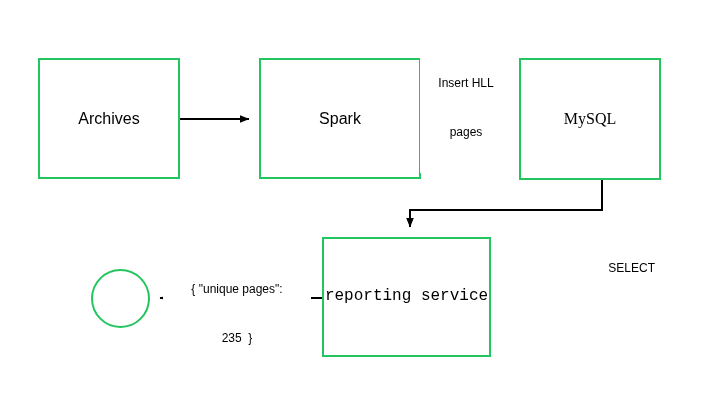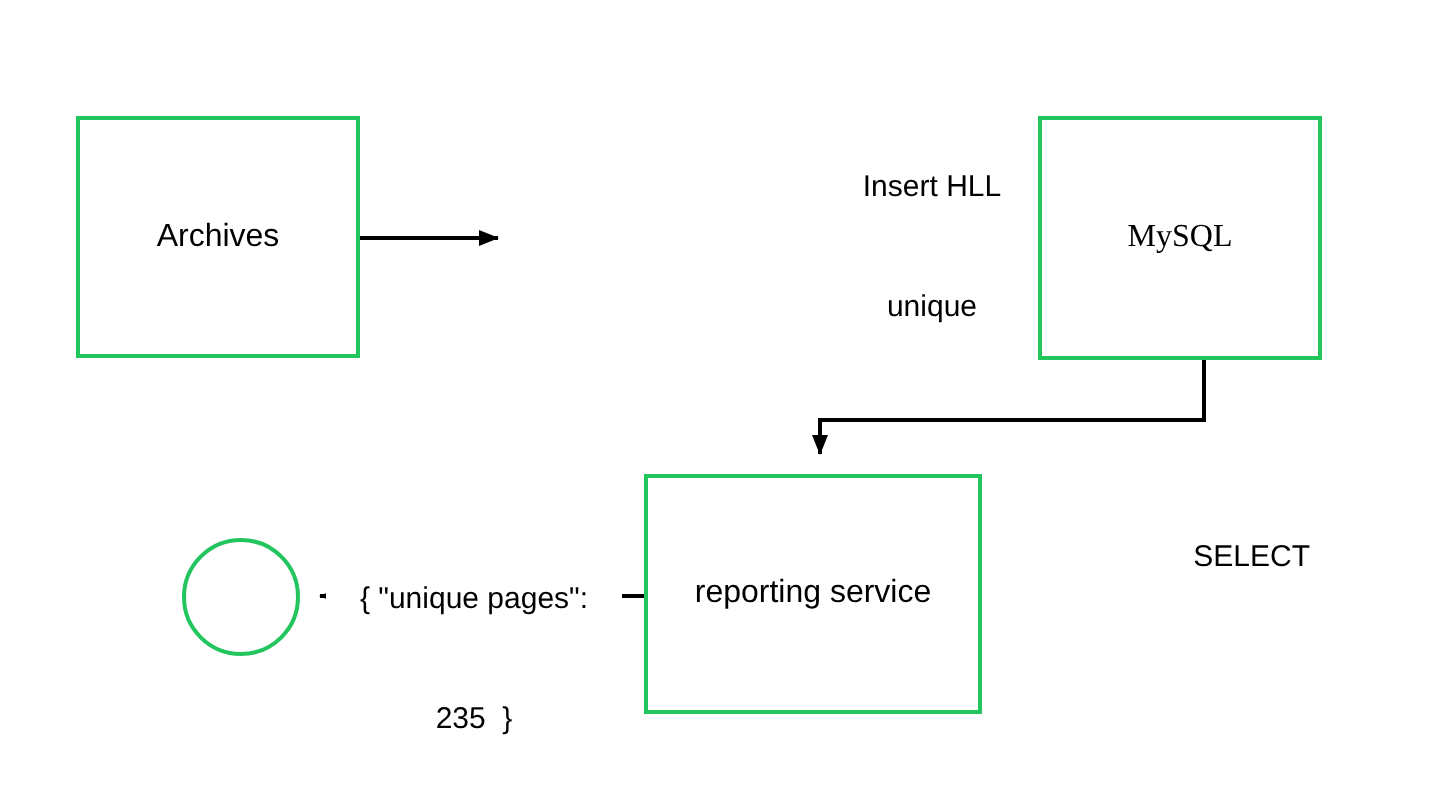--- a/index.html
+++ b/index.html
@@ -36,21 +36,21 @@
     font-size: 16px;
     line-height: 1.2;
     text-align: center;
   }
   .node.ellipse {
     border-radius: 50%;
   }
   .edge-label {
     position: absolute;
     color: #000000;
-    font-size: 15px;
+    font-size: 12px;
     line-height: 1.35;
     background: #ffffff;
     white-space: pre;
   }
   .edge-label.center {
     text-align: center;
   }
   .edge-label.left {
     text-align: right;
   }
@@ -87,36 +87,39 @@
 
     <g>
       <line x1="322" y1="298" x2="160" y2="298" stroke="#000000" stroke-width="2" marker-end="url(#arrowL)"></line>
     </g>
   </svg>
 
   <div class="node" style="left:38px; top:58px; width:142px; height:121px;">
     <span>Archives</span>
   </div>
 
+  <div class="node" style="left:259px; top:58px; width:162px; height:121px;">
+    <span>Spark</span>
+  </div>
 
   <div class="node" style="left:519px; top:58px; width:142px; height:122px;font-family:Liberation Serif, serif;">
     <span>MySQL</span>
   </div>
 
-  <div class="node" style="left:322px; top:237px; width:169px; height:120px;">
+  <div class="node" style="left:322px; top:237px; width:169px; height:120px;font-family:Liberation Mono, monospace;">
     <span>reporting service</span>
   </div>
 
   <div class="node ellipse" style="left:91px; top:269px; width:59px; height:59px;">
     <span></span>
   </div>
 
   <div class="edge-label center" style="left:420px; top:43px; width:92px;">
     <div>Insert HLL</div>
-    <div>unique</div>
+    <div>pages</div>
   </div>
 
   <div class="edge-label left" style="left:535px; top:228px; width:120px;">
     <div>SELECT</div>
   </div>
 
   <div class="edge-label center" style="left:163px; top:249px; width:148px;">
     <div>{ "unique pages":</div>
     <div>235  }</div>
   </div>

